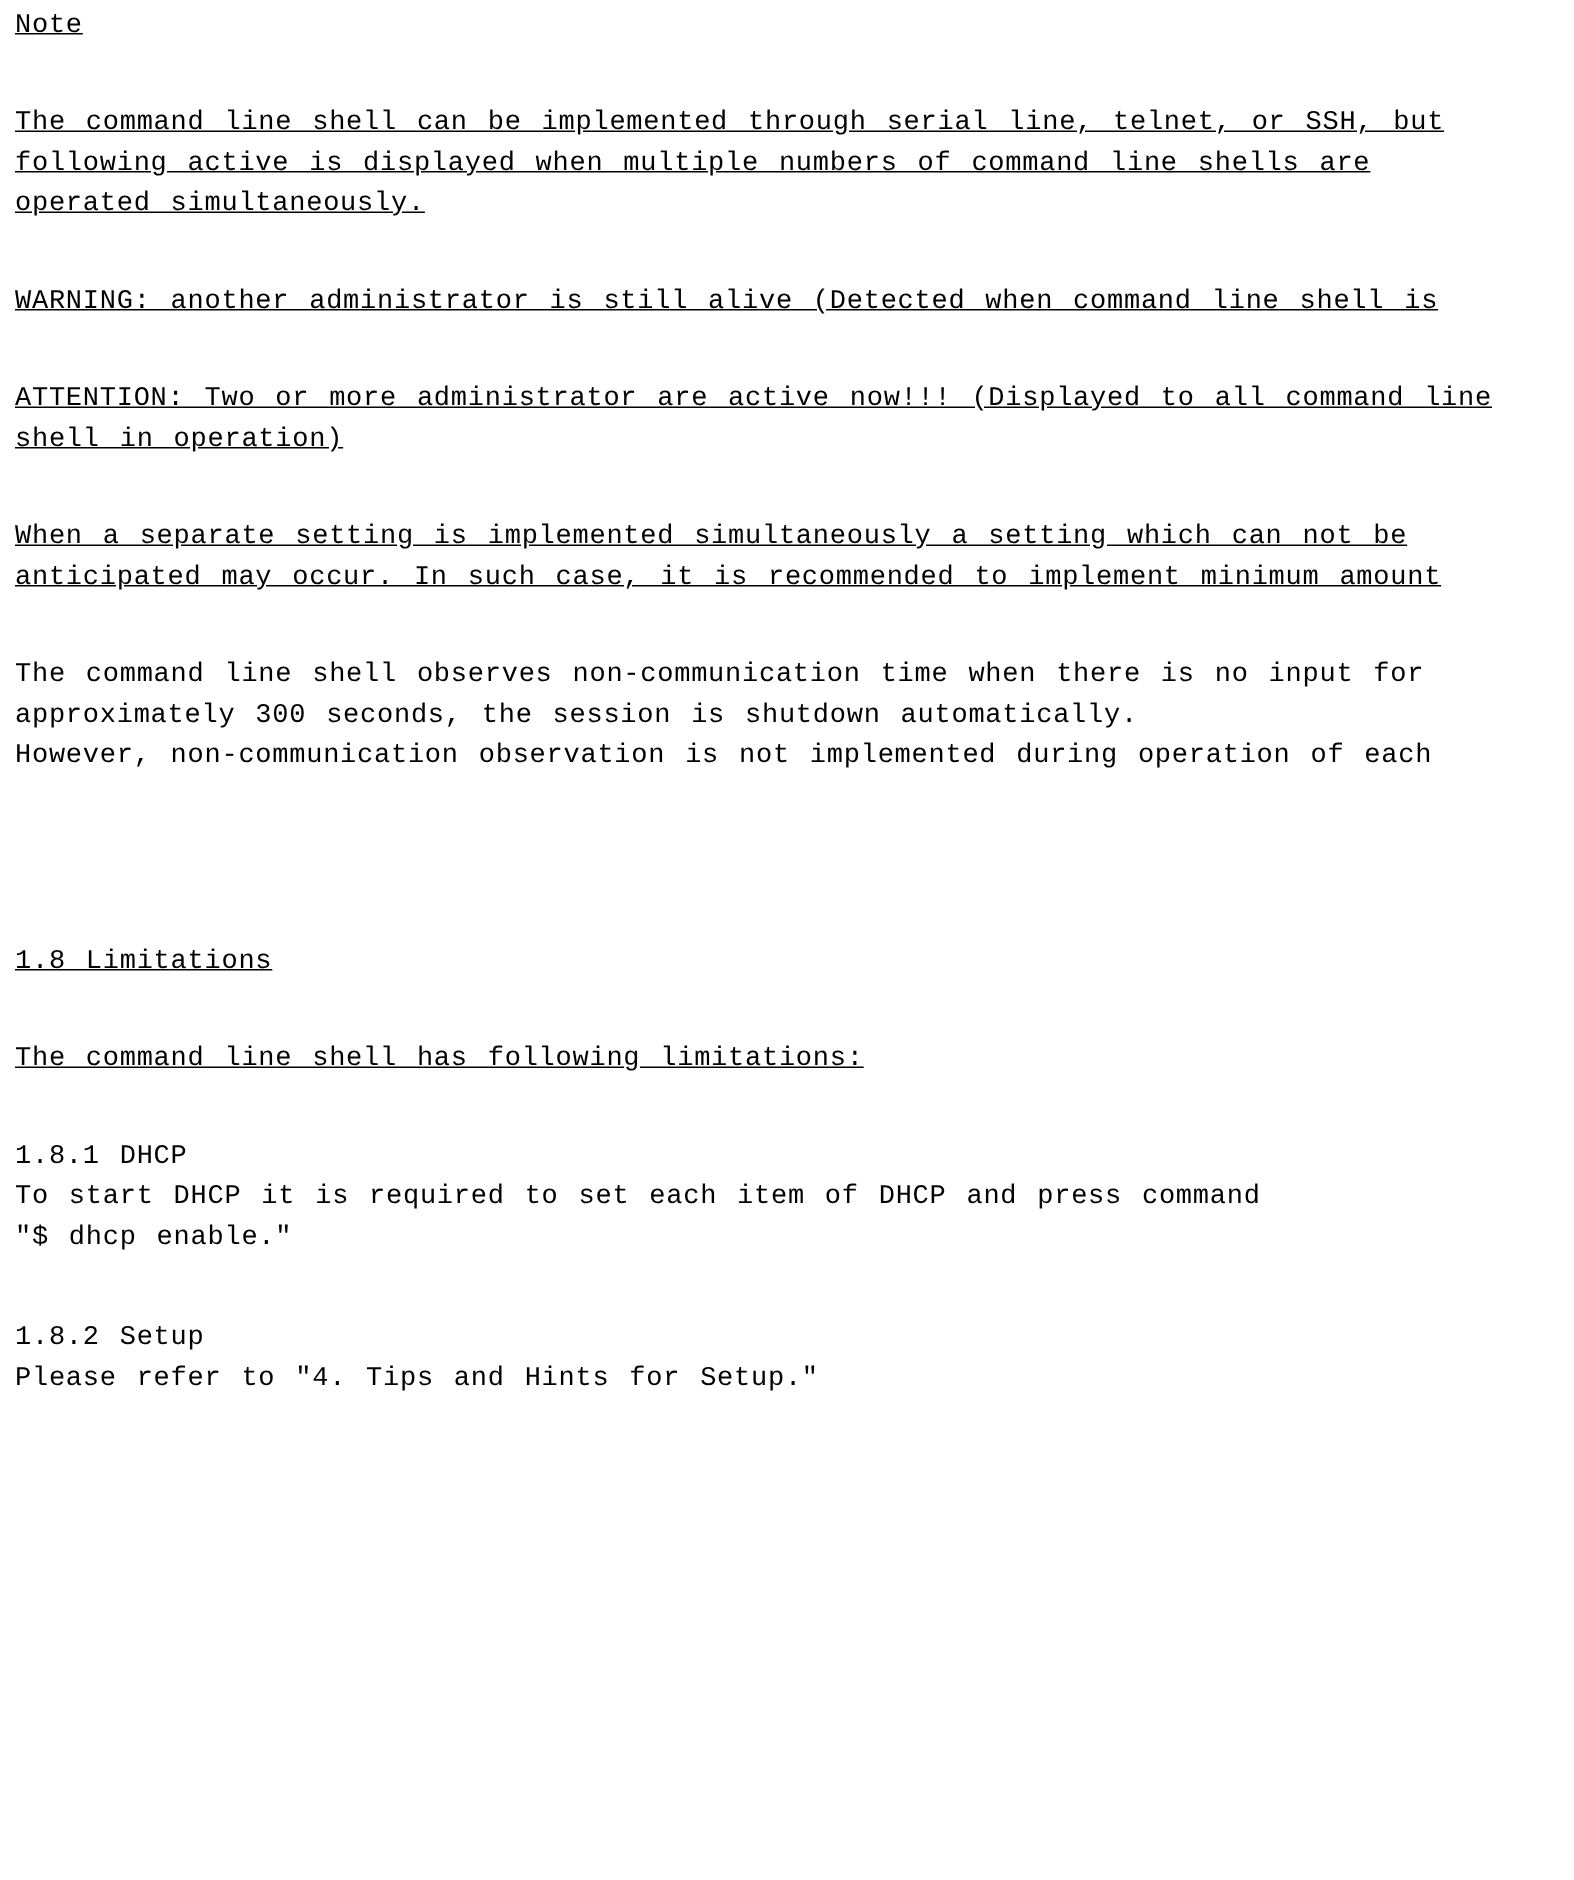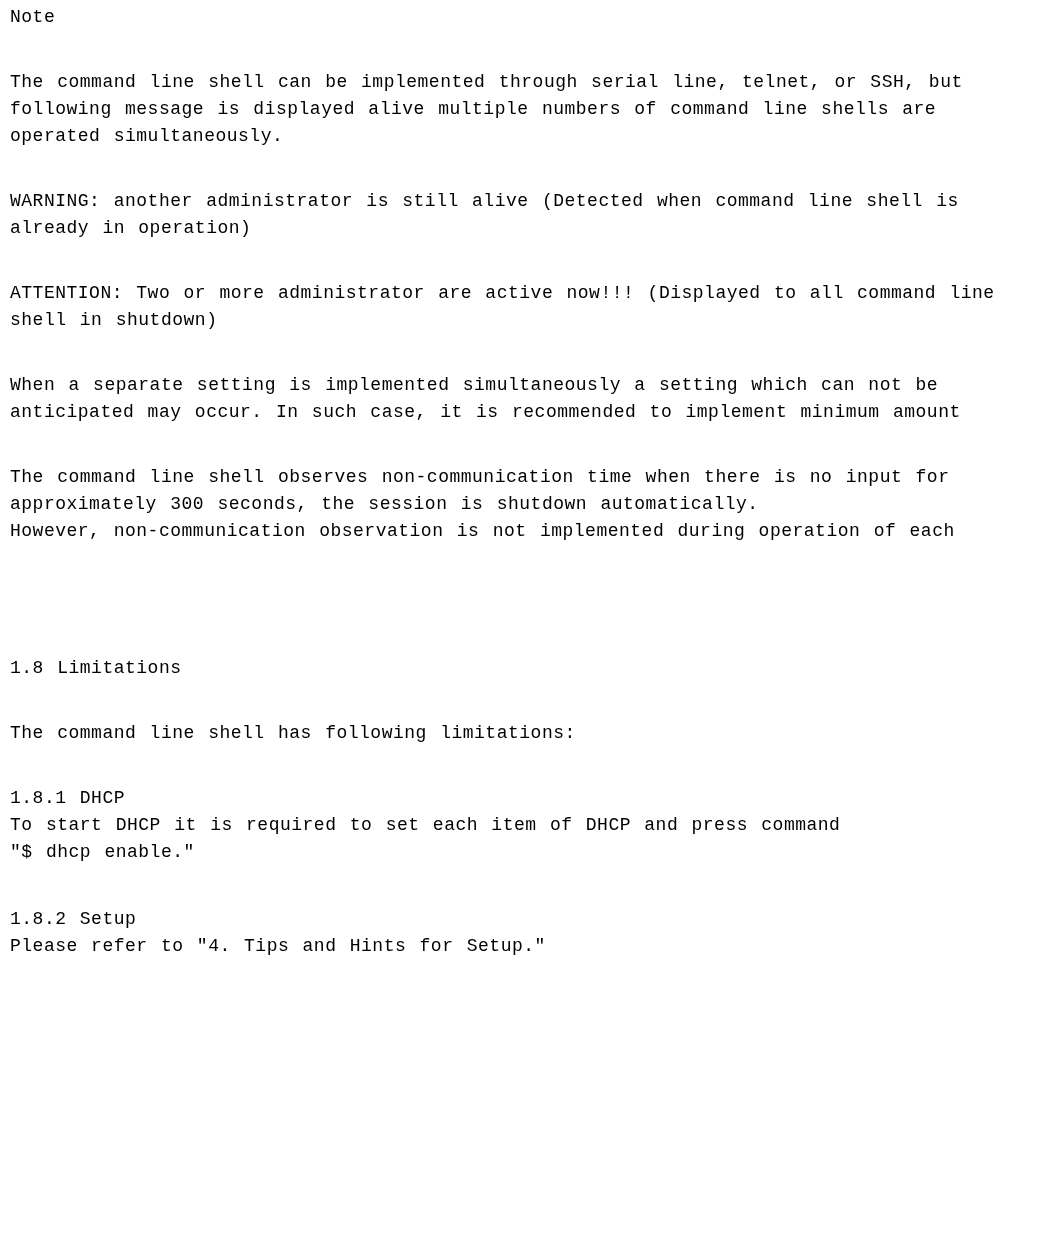--- a/index.html
+++ b/index.html
@@ -7,20 +7,21 @@
       font-size: 18px;
       line-height: 1.5;
       color: #000;
       background: #fff;
       margin: 0;
       padding: 4px 10px;
       width: 1029px;
     }
     .block {
       margin-bottom: 38px;
+      text-decoration: underline;
     }
     .line {
       display: block;
       letter-spacing: 0.5px;
       word-spacing: 2px;
     }
     .just {
       text-align: justify;
       text-justify: inter-word;
     }
@@ -33,32 +34,31 @@
   </style>
 </head>
 <body>
 
 <div class="block">
   <span class="line">Note</span>
 </div>
 
 <div class="block">
   <span class="line just">The command line shell can be implemented through serial line, telnet, or  SSH, but</span>
-  <span class="line just">following message is displayed alive multiple numbers of command line shells are</span>
+  <span class="line just">following active is displayed when multiple numbers of command line shells are</span>
   <span class="line">operated simultaneously.</span>
 </div>
 
 <div class="block">
   <span class="line just">WARNING: another administrator is still alive (Detected when command line shell is</span>
-  <span class="line">already in operation)</span>
 </div>
 
 <div class="block">
   <span class="line just">ATTENTION: Two or more administrator are active now!!! (Displayed to all command line</span>
-  <span class="line">shell in shutdown)</span>
+  <span class="line">shell in operation)</span>
 </div>
 
 <div class="block">
   <span class="line just">When a separate setting is implemented simultaneously a setting which can not be</span>
   <span class="line just">anticipated may occur. In such case, it is recommended to implement minimum amount</span>
 </div>
 
 <div>
   <span class="line just">The command line shell observes non-communication time when there is no input for</span>
   <span class="line">approximately 300 seconds, the session is shutdown automatically.</span>

